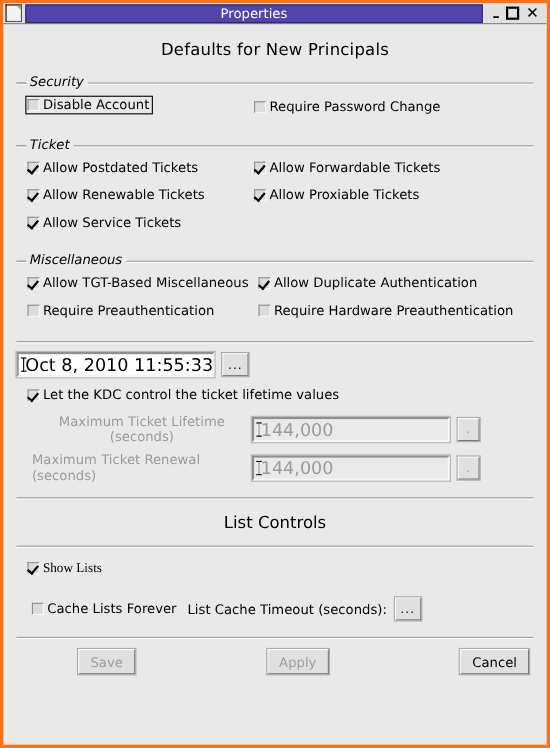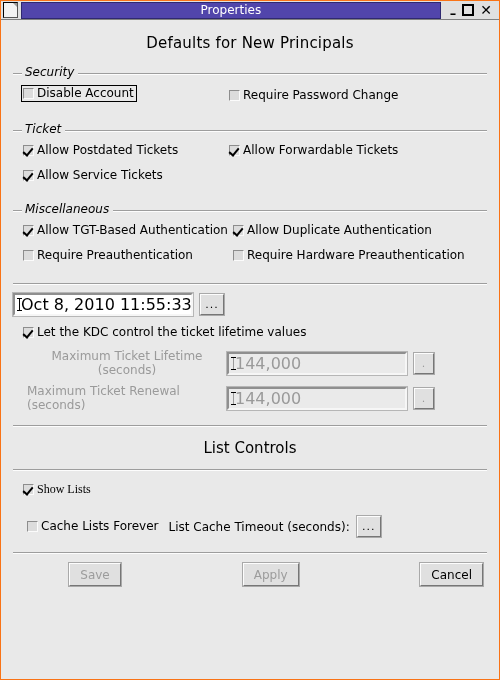--- a/index.html
+++ b/index.html
@@ -1,19 +1,19 @@
 <!DOCTYPE html>
 <html><head>
 <meta charset="utf-8">
 <style>
   html,body{margin:0;padding:0;background:#000;}
   body{font-family:"DejaVu Sans","Liberation Sans",sans-serif;}
   #win{
     position:relative;width:500px;height:680px;box-sizing:border-box;
-    background:#e9e9e9;border:1px solid #f97316;overflow:hidden;
+    background:#e9e9e9;border:3px solid #f97316;overflow:hidden;
   }
   
   .titlebar{
     height:19px;box-sizing:border-box;background:#e0e0e0;
     border-bottom:1px solid #808080;
     display:flex;align-items:center;padding:1px 3px 1px 2px;gap:3px;
   }
   .sysicon{
     width:13px;height:14px;background:#f2f2f2;
     border:1px solid #000;border-right-color:#555;border-bottom-color:#555;
@@ -195,37 +195,51 @@
             <label class="cb">
               <span class="box on"></span>
               <span class="lbl">Allow Forwardable Tickets</span>
             </label>
           </div>
         </div>
         <div class="row">
           <div class="cbcol">
             <label class="cb">
               <span class="box on"></span>
+              <span class="lbl">Allow Renewable Tickets</span>
+            </label>
+          </div>
+          <div>
+            <label class="cb">
+              <span class="box on"></span>
+              <span class="lbl">Allow Proxiable Tickets</span>
+            </label>
+          </div>
+        </div>
+        <div class="row">
+          <div class="cbcol">
+            <label class="cb">
+              <span class="box on"></span>
               <span class="lbl">Allow Service Tickets</span>
             </label>
           </div>
         </div>
       </div>
     </div>
 
     <div class="group">
       <div class="g-lead"></div>
       <div class="g-line"></div>
       <div class="g-label">Miscellaneous</div>
       <div class="g-body">
         <div class="row">
           <div class="cbcol wide">
             <label class="cb">
               <span class="box on"></span>
-              <span class="lbl">Allow TGT-Based Authentication</span>
+              <span class="lbl">Allow TGT-Based Miscellaneous</span>
             </label>
           </div>
           <div>
             <label class="cb">
               <span class="box on"></span>
               <span class="lbl">Allow Duplicate Authentication</span>
             </label>
           </div>
         </div>
         <div class="row">

